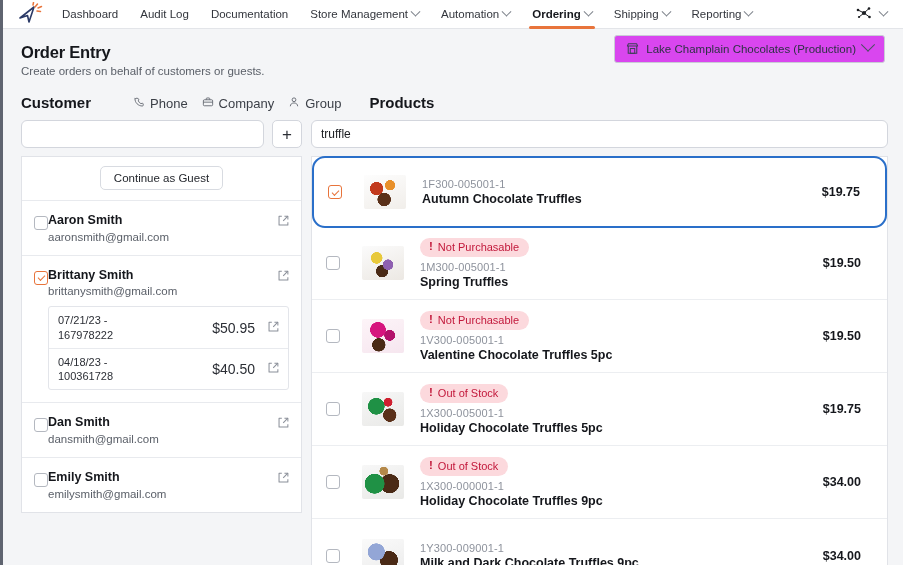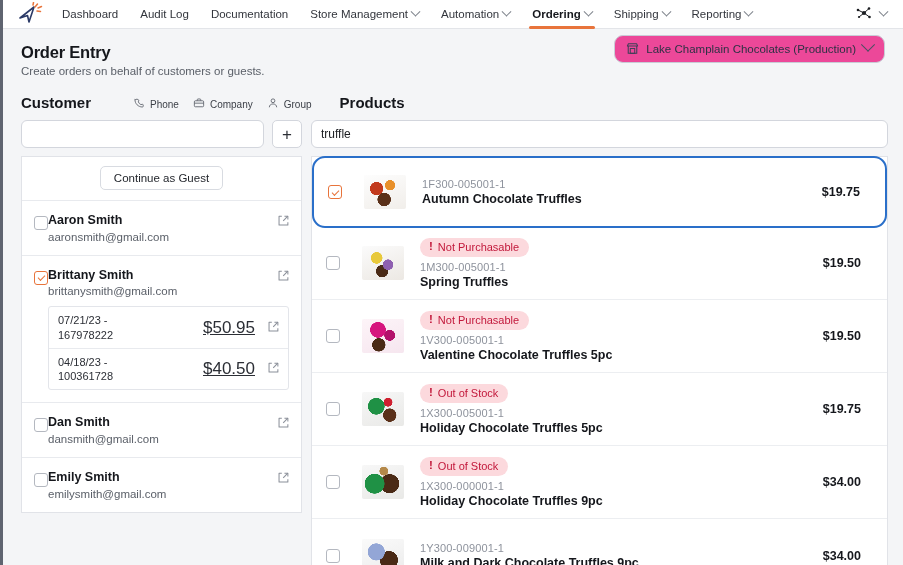--- a/index.html
+++ b/index.html
@@ -28,30 +28,30 @@
   .caret { display:inline-block; width:7px; height:7px; border-right:1.2px solid #7b8089;
            border-bottom:1.2px solid #7b8089; transform:rotate(45deg) translate(-2px,-2px); }
   .nav-right { margin-left:auto; display:flex; align-items:center; gap:6px; padding-right:16px; }
 
   
   .head { padding:14px 18px 0 18px; position:relative; }
   .h1 { font-size:16.5px; font-weight:bold; letter-spacing:-0.2px; color:#15171c; }
   .sub { font-size:11.5px; color:#5b6069; margin-top:3px; }
 
   .storebtn { position:absolute; right:18px; top:6px; display:flex; align-items:center; gap:7px;
-              border:1px solid #c9ccd6; background:#ec4899; border-radius:9px; height:28px;
+              border:1px solid #c9ccd6; background:#d946ef; border-radius:3px; height:28px;
               padding:0 11px; font-size:11.5px; color:#2d3144; cursor:pointer; }
   .storebtn .sc { width:10px; height:10px; border-right:1.3px solid #4b4f63;
                   border-bottom:1.3px solid #4b4f63; transform:rotate(45deg) translate(-3px,-3px); }
 
   
   .colhead { display:flex; align-items:flex-end; margin-top:14px; padding:0 18px; height:20px; }
   .colhead .ctitle { font-size:15px; font-weight:bold; color:#15171c; }
   .modes { display:flex; align-items:center; gap:14px; margin-left:42px; }
-  .mode { display:flex; align-items:center; gap:5px; font-size:10px; color:#3b3f47; cursor:pointer; }
+  .mode { display:flex; align-items:center; gap:5px; font-size:13px; color:#3b3f47; cursor:pointer; }
   .phead { margin-left:28px; font-size:15px; font-weight:bold; color:#15171c; }
 
   
   .cols { display:flex; padding:0 18px; margin-top:9px; gap:9px; }
   .colL { width:281px; flex:0 0 281px; }
   .colR { width:577px; flex:0 0 577px; }
 
   .searchrow { display:flex; gap:8px; }
   .inp { flex:1; height:28px; background:#fff; border:1px solid #d3d6dd; border-radius:6px;
          font-size:12px; padding:0 9px; color:#1b1d21; font-family:inherit; outline:none; }
@@ -78,21 +78,21 @@
                     transform:rotate(-45deg); }
   .cname { font-size:12.5px; font-weight:bold; color:#15171c; line-height:1.25; }
   .cmail { font-size:11.5px; color:#5b6069; margin-top:2px; }
   .extico { position:absolute; right:11px; top:13px; cursor:pointer; }
 
   .orders { margin:9px 0 0 0; border:1px solid #e3e5ea; border-radius:3px; overflow:hidden; }
   .orow { display:flex; align-items:center; padding:6px 8px 6px 9px; border-bottom:1px solid #e8eaee;
           gap:6px; }
   .orow:last-child { border-bottom:none; }
   .odate { font-size:11px; color:#2b2e35; line-height:1.3; flex:1; }
-  .oamt { font-size:17px; color:#2b2e35; font-weight:400; margin-right:6px;text-decoration:underline; }
+  .oamt { font-size:14px; color:#2b2e35; font-weight:400; margin-right:6px; }
 
   
   .plist { background:#fff; border:1px solid #e1e3e8; margin-top:8px; }
   .prow { display:flex; align-items:center; padding:0 12px 0 14px; height:73px;
           border-bottom:1px solid #eceef1; position:relative; background:#fff; }
   .prow.sel { border:2px solid #2a6fc9; border-radius:13px; height:72px; margin:-1px 0; z-index:2; }
   .prow:last-child { border-bottom:none; }
   .pbox { width:14px; height:14px; border:1.5px solid #b4b8c0; border-radius:3px; background:#fff;
           flex:0 0 auto; }
   .pbox.on { border-color:#e8743b; position:relative; }

